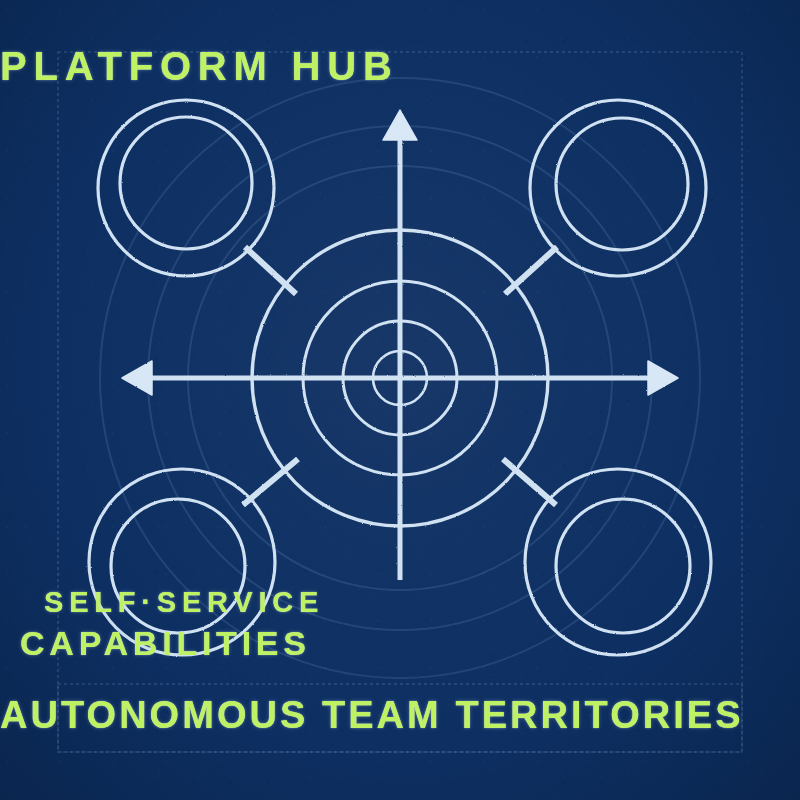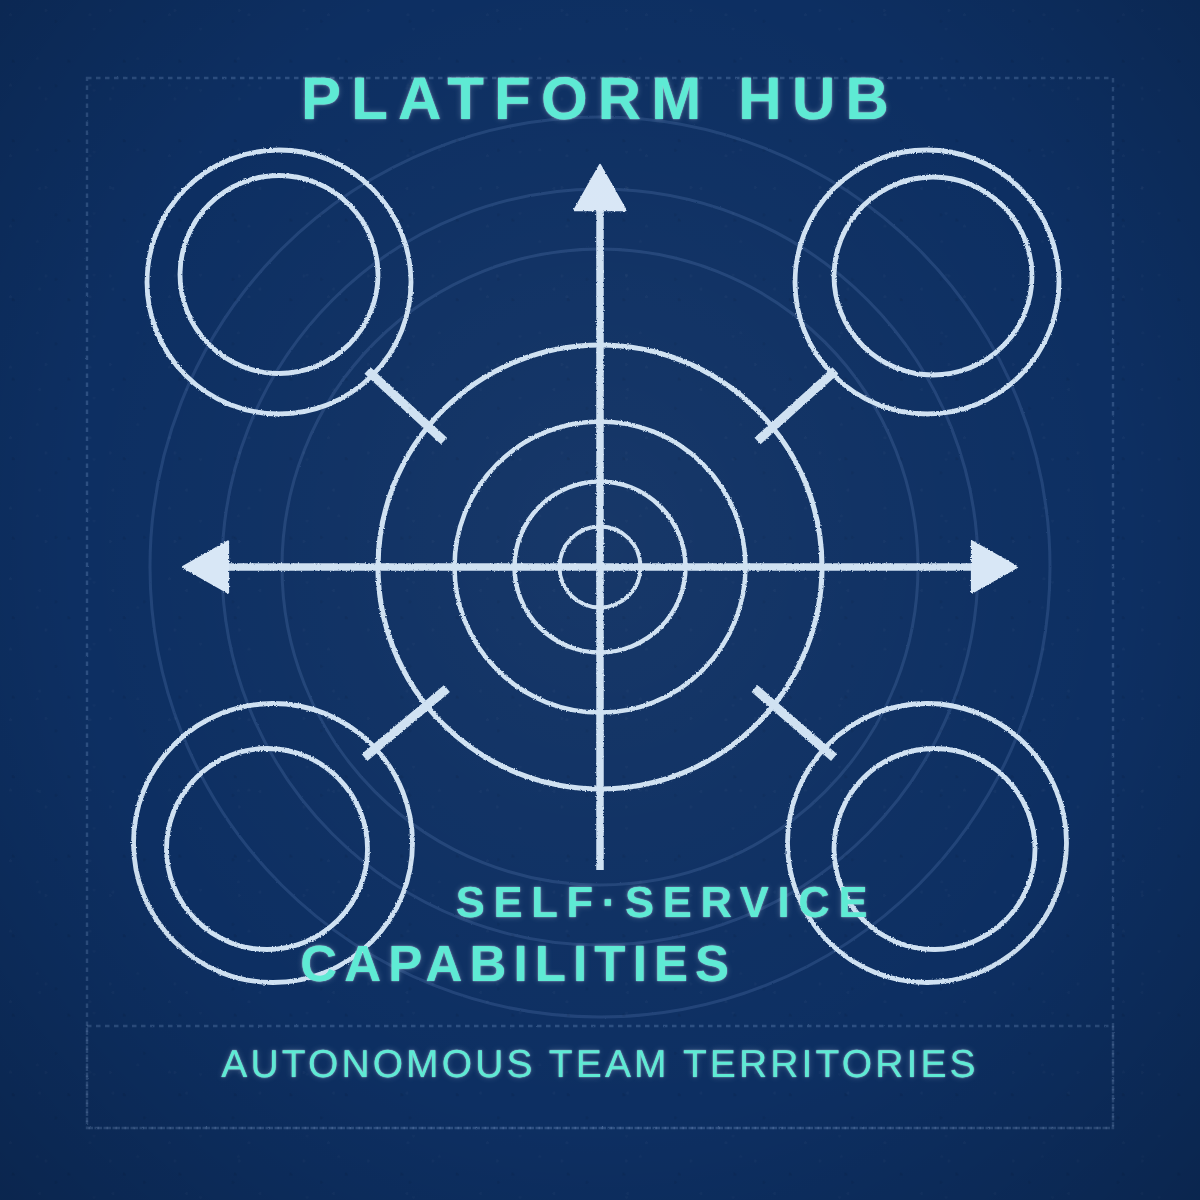--- a/index.html
+++ b/index.html
@@ -43,42 +43,41 @@
                 rgba(0,0,0,0.20) 100%);
   }
   svg#art {
     position: absolute;
     inset: 0;
     width: 800px;
     height: 800px;
   }
   .label {
     position: absolute;
-    color: #5eead4;
+    color: #bef264;
     letter-spacing: 0.16em;
-    text-align: center;
     white-space: nowrap;
     text-shadow: 0 0 1px rgba(220,233,245,0.85), 0 0 4px rgba(190,215,240,0.30);
     user-select: none;
   }
   #title-hub {
     top: 44px; left: 0; width: 800px;
     font-size: 40px; font-weight: 700; letter-spacing: 0.17em;
   }
   #cap-line1 {
     top: 586px; left: 0; width: 800px;
     font-size: 29px; font-weight: 700; letter-spacing: 0.20em; margin-left: 44px;
   }
   #cap-line2 {
     top: 624px; left: 0; width: 691px;
-    font-size: 34px; font-weight: 700; letter-spacing: 0.14em;
+    font-size: 34px; font-weight: 700; letter-spacing: 0.14em; padding-left: 20px;
   }
   #banner-text {
     top: 694px; left: 0; width: 800px;
-    font-size: 26px; font-weight: 400; letter-spacing: 0.08em;
+    font-size: 38px; font-weight: 700; letter-spacing: 0.08em;
   }
 </style>
 </head>
 <body>
 
 <div id="stage">
 
   <svg id="art" viewBox="0 0 800 800">
     <defs>
       <filter id="chalk" x="-25%" y="-25%" width="150%" height="150%">

